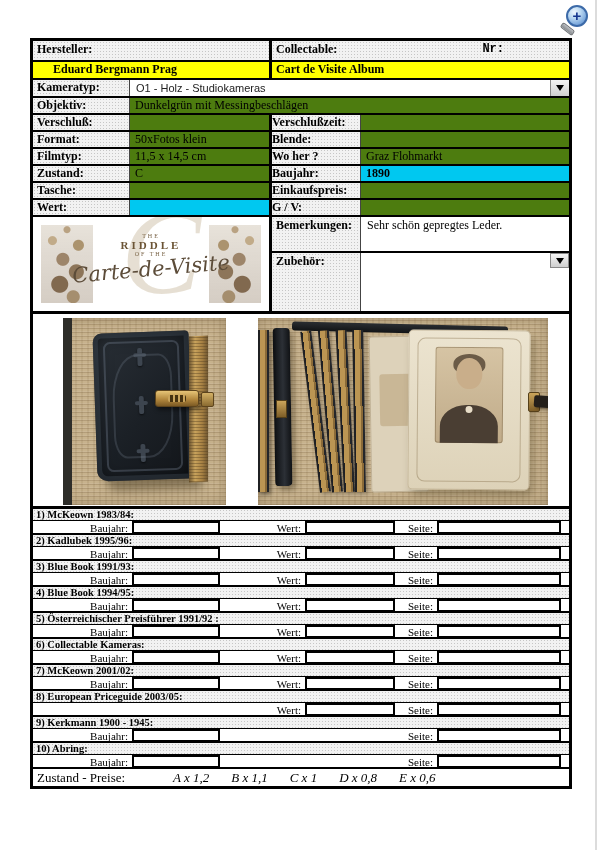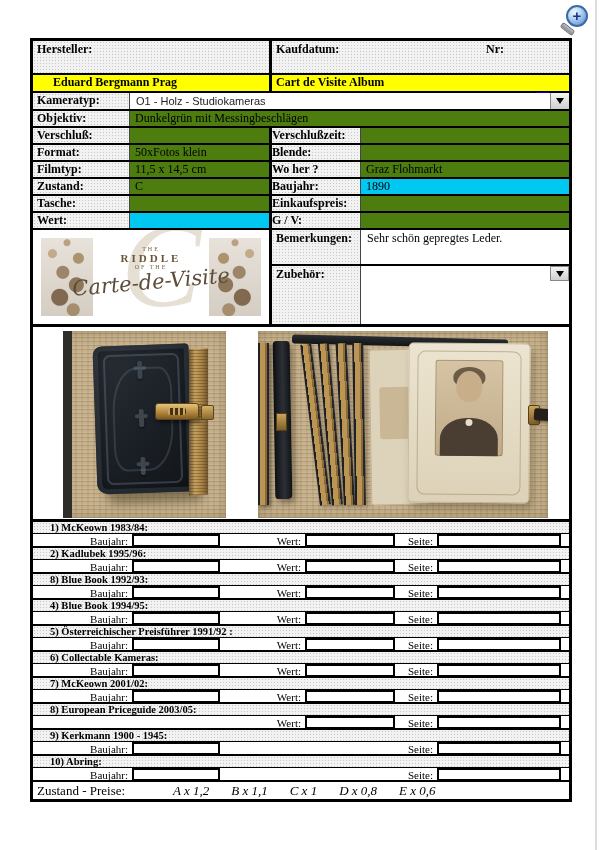--- a/index.html
+++ b/index.html
@@ -12,38 +12,38 @@
   
   .zoom-cursor{position:absolute;right:6px;top:4px;width:34px;height:42px;z-index:50;}
   .zc-handle{position:absolute;left:0px;top:22px;width:15px;height:6px;background:linear-gradient(#b9bcc0,#85898d);border:1px solid #6b6f73;border-radius:2px;transform:rotate(38deg);}
   .zc-lens{position:absolute;left:6px;top:1px;width:22px;height:22px;border-radius:50%;
     background:radial-gradient(circle at 35% 28%, #eef6fd 0%, #bcd9f2 35%, #7fabdd 70%, #4d7cc0 100%);
     border:2px solid #3c6aa8;display:flex;align-items:center;justify-content:center;}
   .zc-plus{font-family:"Liberation Sans",sans-serif;font-weight:bold;font-size:15px;color:#16368f;line-height:1;margin-top:-2px;}
   
   .form{position:absolute;left:30px;top:38px;width:542px;border:3px solid #000;background:#fff;}
   .dotgray{background-color:#f2f2f2;background-image:radial-gradient(#c6c6c6 0.7px, rgba(0,0,0,0) 0.9px);background-size:3px 3px;}
-  .cyan{background:#00c8f0 !important;}
+  .cyan{background:#00c8f0 !important;font-weight:bold;}
   .yellow{background:#ffff00;}
   .bold{font-weight:bold;}
   .frow{display:flex;border-bottom:2px solid #000;font-size:12px;line-height:15px;}
-  .r1{height:34px;line-height:17px;}
+  .r1{height:21px;line-height:17px;}
   .r2{height:18px;line-height:15px;}
   .r3{height:18px;}
   .r4{height:17px;}
   .gen{height:17px;}
   .fcol-left{width:239px;border-right:3px solid #000;display:flex;}
   .fcol-right{flex:1;display:flex;}
   .flabel{width:97px;padding-left:4px;font-weight:bold;border-right:1px solid #444;}
   .flabel-r{width:89px;font-weight:bold;border-right:1px solid #444;}
   .fvalue{flex:1;padding-left:5px;background:#4d7c0f;}
   .hdr-left{width:239px;border-right:3px solid #000;padding-left:4px;font-weight:bold;}
   .hdr-right{flex:1;display:flex;align-items:stretch;}
   .hdr-kn{padding-left:4px;font-weight:bold;flex:1;}
-  .hdr-nr{font-weight:bold;padding-right:10px;}
+  .hdr-nr{font-weight:bold;padding-right:10px;font-family:Liberation Mono, monospace;}
   .nr-box{width:55px;background:#fff;border:2px solid #000;border-right:none;display:flex;align-items:center;justify-content:center;margin-top:44px;}
   .nr-link{color:#0000dd;text-decoration:underline;cursor:pointer;}
   .ktyp-select{flex:1;display:flex;align-items:center;background:#fff;}
   .ktyp-text{flex:1;padding-left:6px;font-family:"Liberation Sans",sans-serif;font-size:11px;color:#222;}
   .dd-btn{width:19px;align-self:stretch;background:linear-gradient(#f4f4f4,#cfcfcf);border-left:1px solid #888;display:flex;align-items:center;justify-content:center;cursor:pointer;}
   .dd-tri{width:0;height:0;border-left:4.5px solid transparent;border-right:4.5px solid transparent;border-top:6px solid #000;}
   
   .sectionB{display:flex;border-bottom:3px solid #000;height:97px;}
   .logo-box{width:239px;border-right:3px solid #000;position:relative;background:#fff;overflow:hidden;}
   .logo-watermark{position:absolute;left:88px;top:-24px;font-size:120px;font-style:italic;color:#cfc1a8;opacity:.5;line-height:1;}
@@ -119,21 +119,21 @@
   .page-main::before{content:'';position:absolute;inset:8px 9px;border:1px solid rgba(150,130,95,.5);border-radius:8px;}
   .portrait{position:absolute;left:27px;top:17px;width:68px;height:96px;border-radius:3px;overflow:hidden;
     background:linear-gradient(180deg,#d6c4a4,#c0ab89);box-shadow:inset 0 0 0 1px rgba(110,90,60,.45);}
   .p-hair{position:absolute;left:50%;top:7px;transform:translateX(-50%);width:32px;height:20px;background:#6b5b47;border-radius:50% 50% 42% 42%;}
   .p-head{position:absolute;left:50%;top:11px;transform:translateX(-50%);width:26px;height:31px;background:#c9ae8a;border-radius:50% 50% 46% 46%;}
   .p-body{position:absolute;left:50%;bottom:-8px;transform:translateX(-50%);width:58px;height:46px;background:#4a3e33;border-radius:46% 46% 0 0;}
   .p-collar{position:absolute;left:50%;bottom:30px;transform:translateX(-50%);width:7px;height:7px;background:#e8ddc8;border-radius:50%;}
   .clasp2{position:absolute;left:270px;top:74px;width:12px;height:20px;background:linear-gradient(180deg,#cba55b,#7e5e28);border:1px solid #55401a;border-radius:2px;}
   .strap2{position:absolute;left:276px;top:78px;width:26px;height:12px;background:#241f1a;border-radius:3px 8px 8px 3px;transform:rotate(4deg);box-shadow:2px 2px 3px rgba(0,0,0,.3);}
   
-  .guide-title{height:12px;line-height:12px;font-size:10.5px;font-weight:bold;padding-left:17px;border-bottom:1px solid #000;}
+  .guide-title{height:12px;line-height:12px;font-size:10.5px;font-weight:bold;padding-left:3px;border-bottom:1px solid #000;}
   .guide-sub{height:14px;border-bottom:2px solid #000;position:relative;background:#fff;font-size:11px;}
   .psub-label{position:absolute;top:0;line-height:14px;text-align:right;}
   .lab-baujahr{left:2px;width:93px;}
   .lab-wert{left:190px;width:78px;}
   .lab-seite{left:328px;width:72px;}
   .psub-box{position:absolute;top:0px;height:13px;border:2px solid #000;background:#fff;cursor:text;}
   .box-baujahr{left:99px;width:88px;}
   .box-wert{left:272px;width:90px;}
   .box-seite{left:404px;width:124px;}
   
@@ -151,21 +151,21 @@
   <div class="zc-lens">
       <span class="zc-plus">+</span>
     </div>
 </div>
 
 <div class="form">
 
   <div class="frow r1">
     <div class="hdr-left dotgray">Hersteller:</div>
     <div class="hdr-right dotgray">
-      <div class="hdr-kn">Kaufdatum:</div>
+      <div class="hdr-kn">Collectable:</div>
       <div class="hdr-nr">Nr:</div>
       <div class="nr-box">
         <span class="nr-link">30</span>
       </div>
     </div>
   </div>
 
   <div class="frow r2 bold">
     <div class="fcol-left yellow" style="padding-left:20px;">Eduard Bergmann Prag</div>
     <div class="fcol-right yellow" style="padding-left:4px;">Cart de Visite Album</div>
@@ -327,21 +327,21 @@
       </div>
       <div class="guide-title dotgray">2) Kadlubek 1995/96:</div>
       <div class="guide-sub">
         <span class="psub-label lab-baujahr">Baujahr:</span>
         <span class="psub-box box-baujahr"></span>
         <span class="psub-label lab-wert">Wert:</span>
         <span class="psub-box box-wert"></span>
         <span class="psub-label lab-seite">Seite:</span>
         <span class="psub-box box-seite"></span>
       </div>
-      <div class="guide-title dotgray">8) Blue Book 1992/93:</div>
+      <div class="guide-title dotgray">3) Blue Book 1991/93:</div>
       <div class="guide-sub">
         <span class="psub-label lab-baujahr">Baujahr:</span>
         <span class="psub-box box-baujahr"></span>
         <span class="psub-label lab-wert">Wert:</span>
         <span class="psub-box box-wert"></span>
         <span class="psub-label lab-seite">Seite:</span>
         <span class="psub-box box-seite"></span>
       </div>
       <div class="guide-title dotgray">4) Blue Book 1994/95:</div>
       <div class="guide-sub">

